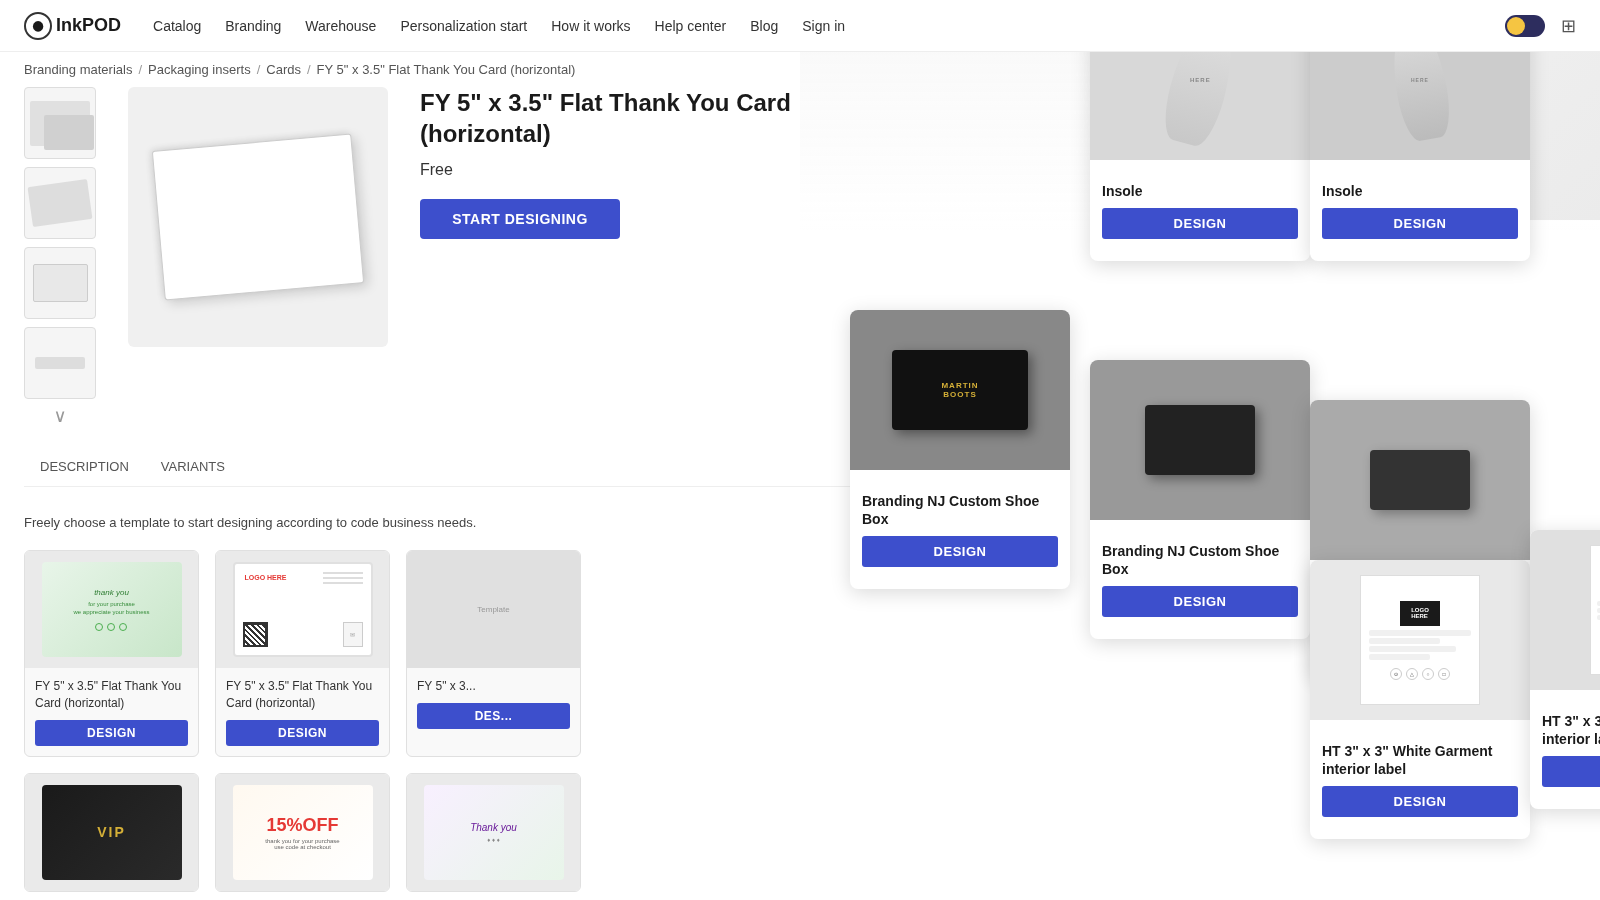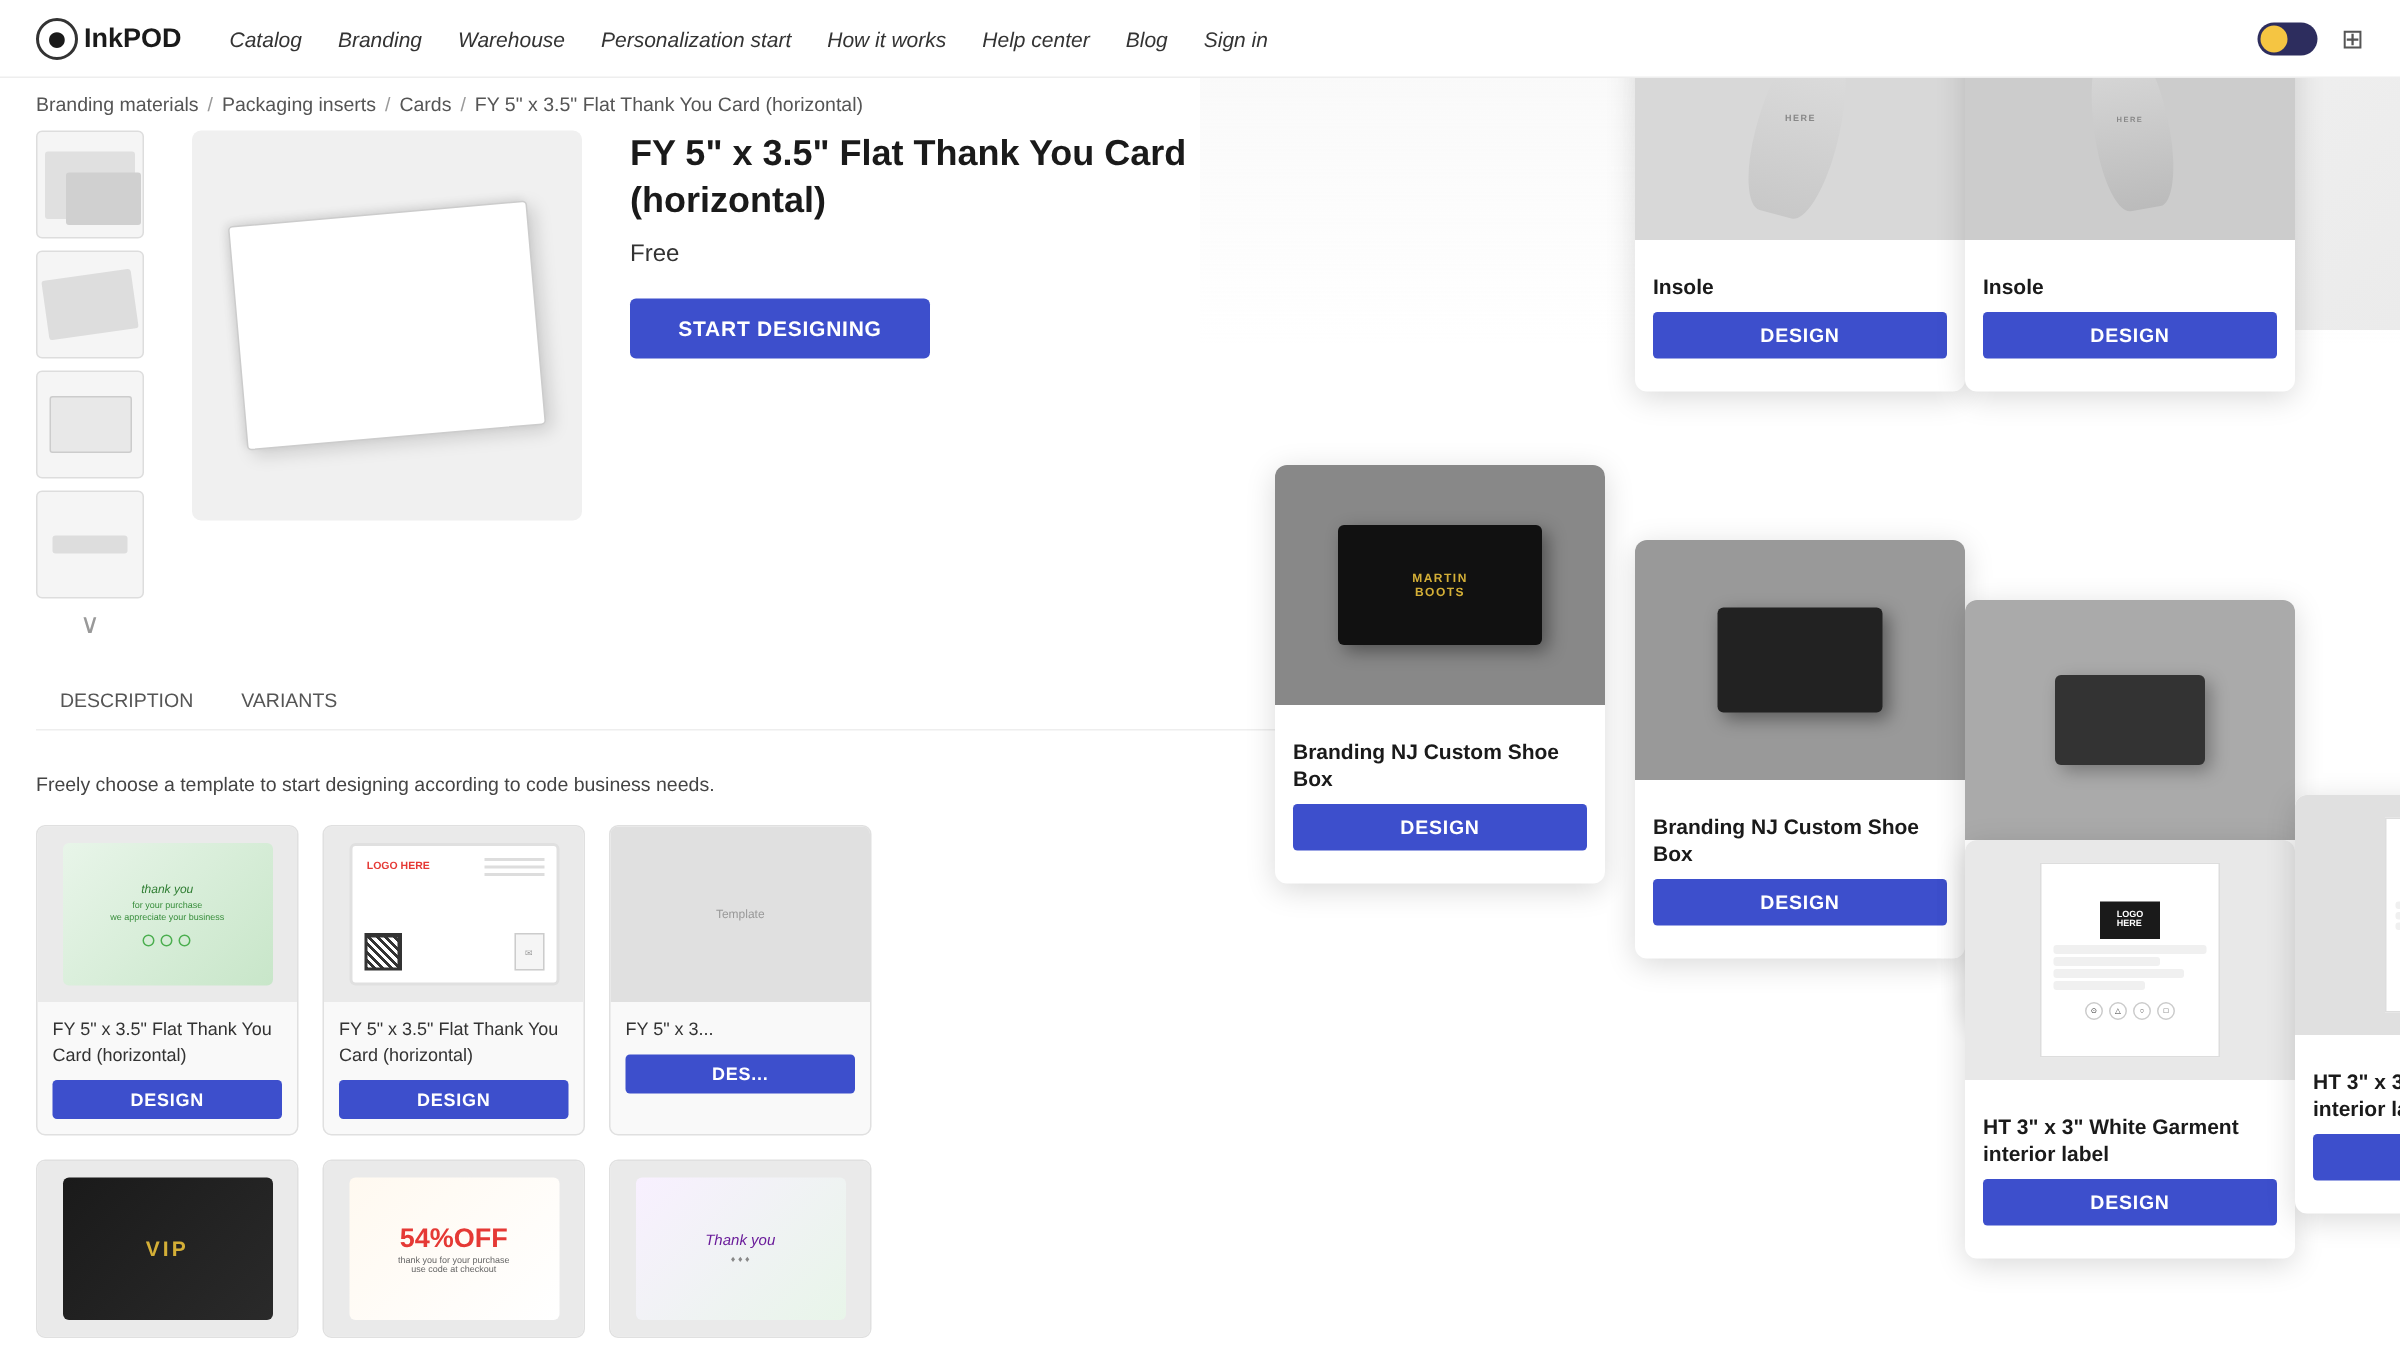--- a/index.html
+++ b/index.html
@@ -5,21 +5,21 @@
     * { box-sizing: border-box; margin: 0; padding: 0; }
     body { font-family: -apple-system, BlinkMacSystemFont, 'Segoe UI', sans-serif; background: #fff; color: #333; overflow-x: hidden; }
 
     
     .navbar {
       display: flex; align-items: center; padding: 0 24px; height: 52px;
       border-bottom: 1px solid #eee; position: sticky; top: 0; background: #fff; z-index: 100;
     }
     .navbar-logo { display: flex; align-items: center; gap: 4px; font-weight: 700; font-size: 18px; color: #1a1a1a; margin-right: 32px; }
     .logo-circle { width: 28px; height: 28px; border-radius: 50%; border: 2px solid #333; display: flex; align-items: center; justify-content: center; font-size: 10px; font-weight: 900; }
-    .navbar-links { display: flex; gap: 24px; flex: 1; font-style: italic; }
+    .navbar-links { display: flex; gap: 24px; flex: 1; }
     .navbar-links a { text-decoration: none; color: #333; font-size: 14px; cursor: pointer; }
     .navbar-actions { display: flex; align-items: center; gap: 16px; }
     .dark-toggle { width: 40px; height: 22px; border-radius: 11px; background: #2d2d5e; display: flex; align-items: center; padding: 2px; cursor: pointer; position: relative; }
     .dark-toggle-knob { width: 18px; height: 18px; border-radius: 50%; background: #f5c542; }
     .lang-icon { font-size: 18px; cursor: pointer; color: #555; }
 
     
     .breadcrumb { display: flex; align-items: center; gap: 6px; padding: 10px 24px; font-size: 13px; color: #555; }
     .breadcrumb a { color: #555; text-decoration: none; }
     .breadcrumb-sep { color: #999; }
@@ -239,21 +239,21 @@
         <span class="mini-text-gold">VIP</span>
       </div>
     </div>
 
   </div>
 
   <div class="template-card">
     <div class="template-card-img">
       <div class="mini-card-sale">
         <div style="text-align:center;">
-          <div style="font-size:18px;color:#e53935;font-weight:900;">54%OFF</div>
+          <div style="font-size:18px;color:#e53935;font-weight:900;">15%OFF</div>
           <div style="font-size:6px;color:#666;margin-top:2px;">thank you for your purchase<br>use code at checkout</div>
         </div>
       </div>
     </div>
 
   </div>
 
   <div class="template-card">
     <div class="template-card-img">
       <div class="mini-card-floral">

